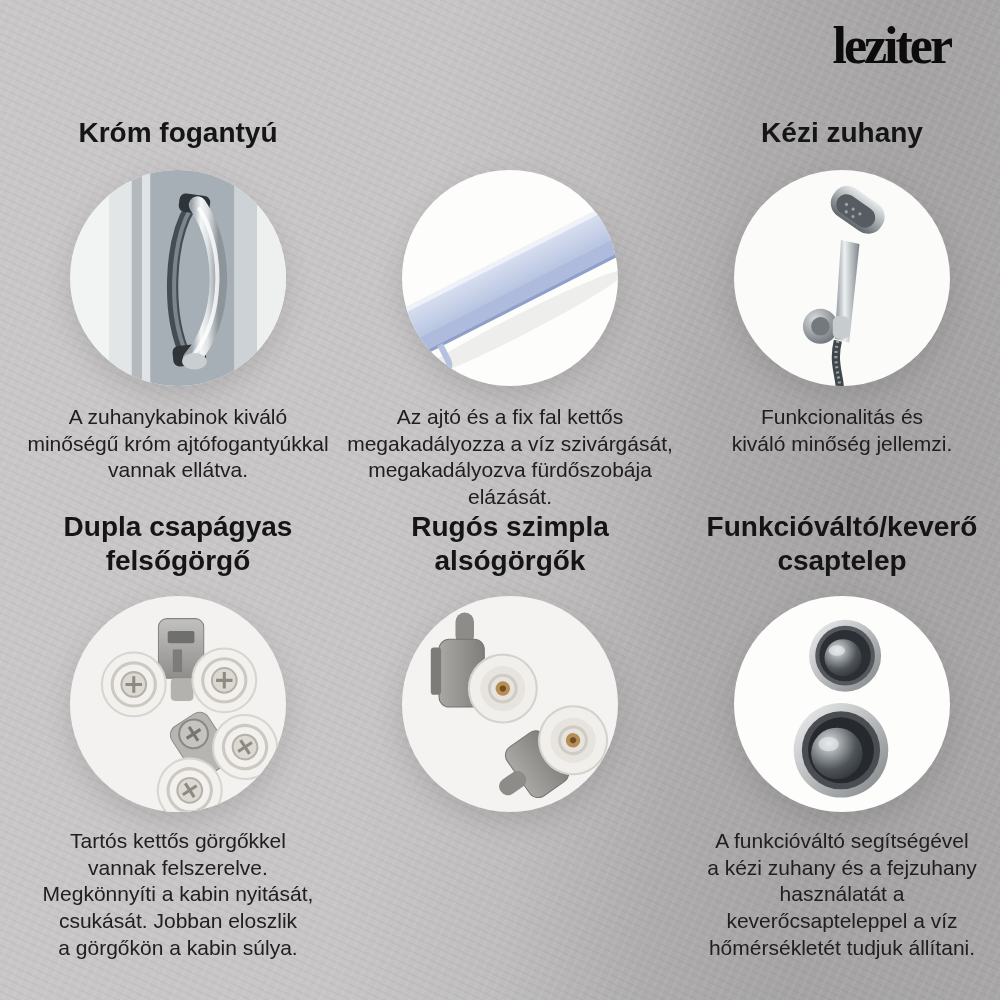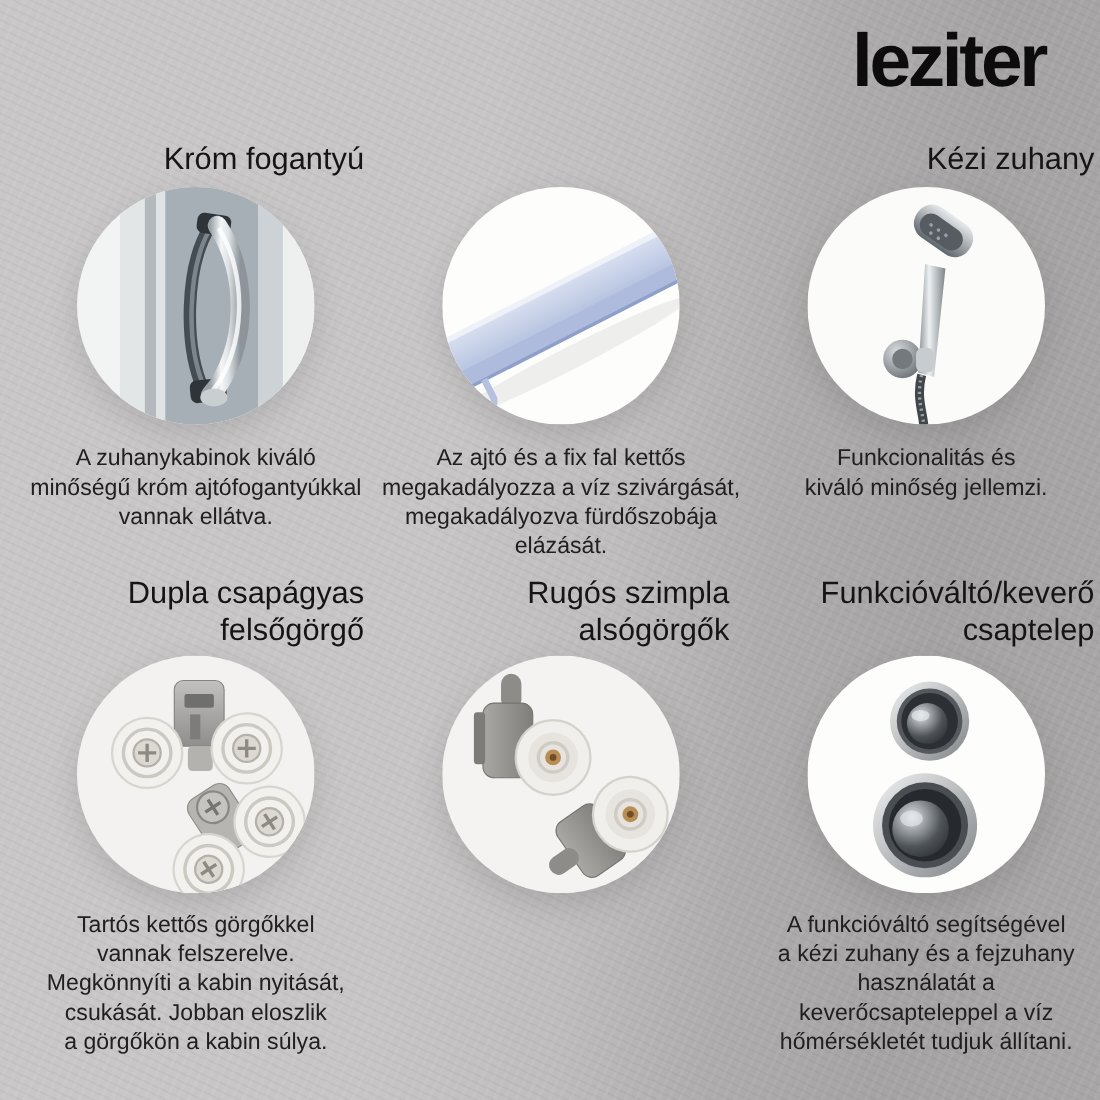--- a/index.html
+++ b/index.html
@@ -8,30 +8,30 @@
     width:1000px;height:1000px;
     overflow:hidden;
     font-family:"Liberation Sans",sans-serif;
     background:
       repeating-linear-gradient(115deg, rgba(255,255,255,.05) 0 3px, rgba(0,0,0,0) 3px 9px),
       repeating-linear-gradient(25deg, rgba(0,0,0,.03) 0 2px, rgba(0,0,0,0) 2px 7px),
       linear-gradient(97deg,#c9c7c8 0%,#c7c5c6 40%,#bfbdbe 55%,#aeacad 68%,#a5a3a4 82%,#a9a6a7 100%);
   }
   .logo{
     position:absolute;top:16px;right:50px;
-    font-weight:700;font-size:68px;letter-spacing:-3px;color:#0c0c0c;
-    font-family:Liberation Sans, sans-serif;
+    font-weight:700;font-size:52px;letter-spacing:-3px;color:#0c0c0c;
+    font-family:Liberation Serif, serif;
   }
   .cell{position:absolute;width:330px;height:500px;}
   .c1{left:13px}.c2{left:345px}.c3{left:677px}
   .r1{top:0}.r2{top:500px}
   .title,.photo,.desc{position:absolute;left:0;right:0;}
   .title{
-    font-weight:400;font-size:28px;line-height:1.2;color:#151515;
-    text-align:right;white-space:pre-line;margin:12px;
+    font-weight:700;font-size:28px;line-height:1.2;color:#151515;
+    text-align:center;white-space:pre-line;margin:0;
   }
   .r1 .title{top:116px}
   .r2 .title{top:10px}
   .photo{
     top:0;left:57px;right:auto;width:216px;height:216px;border-radius:50%;
     overflow:hidden;box-shadow:0 10px 26px rgba(70,70,70,.18);
   }
   .r1 .photo{top:170px}
   .r2 .photo{top:96px}
   .photo svg{display:block;width:216px;height:216px;}

